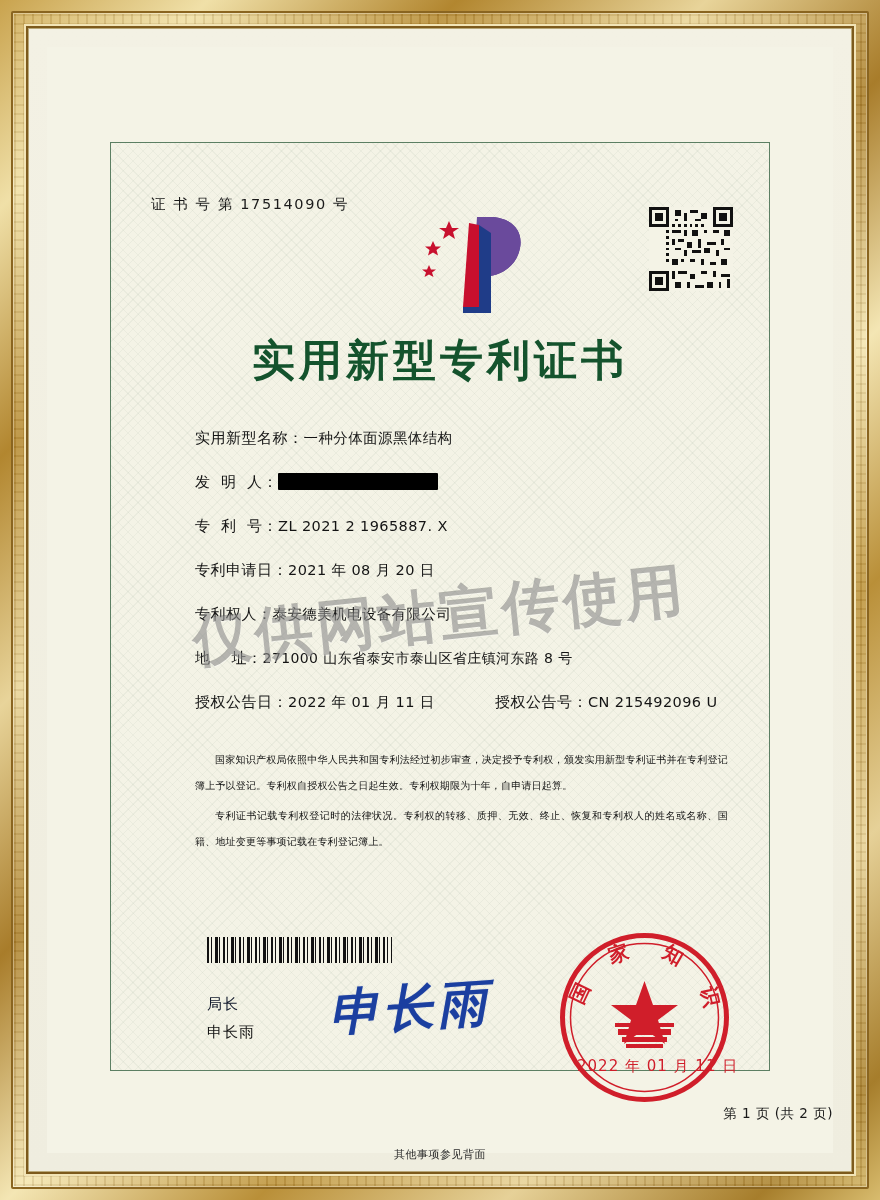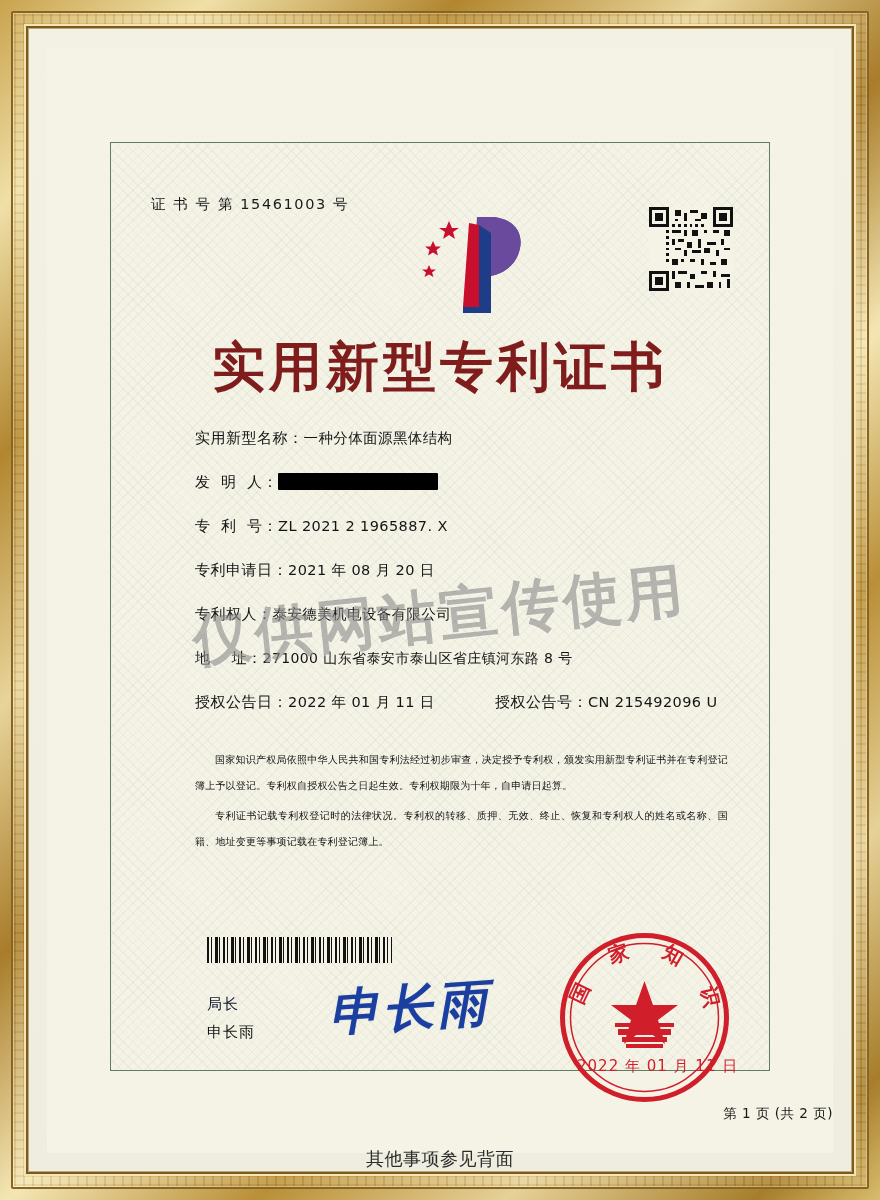--- a/index.html
+++ b/index.html
@@ -73,21 +73,21 @@
   }
   .logo{
     position:absolute;left:372px;top:160px;width:130px;height:116px;
   }
   .qr{
     position:absolute;right:100px;top:160px;width:84px;height:84px;
   }
 
   .title{
     position:absolute;left:0;right:0;top:285px;text-align:center;
-    font-size:53px;font-weight:700;letter-spacing:4px;color:#7f1d1d;
+    font-size:43px;font-weight:700;letter-spacing:4px;color:#14532d;
     font-family:"DejaVu Sans","Liberation Sans",sans-serif;
   }
 
   
   .fields{position:absolute;left:148px;top:382px;right:96px;}
   .row{position:relative;height:44px;font-size:15px;color:#141414;}
   .row .lab{
     display:inline-block;white-space:pre;
     font-size:15px;color:#141414;letter-spacing:.5px;
   }
@@ -139,21 +139,21 @@
     font-family:"DejaVu Sans","Liberation Sans",sans-serif;
   }
 
   
   .page-no{
     position:absolute;left:0;right:0;top:1058px;text-align:right;
     font-size:13.5px;color:#1a1a1a;letter-spacing:.5px;
   }
   .backnote{
     position:absolute;left:0;right:0;top:1100px;text-align:center;
-    font-size:18px;color:#2b2b2b;letter-spacing:.5px;
+    font-size:11px;color:#2b2b2b;letter-spacing:.5px;
   }
 
   
   .watermark{
     position:absolute;left:0;right:0;top:530px;text-align:center;
     font-size:58px;font-weight:700;color:rgba(80,80,80,.40);
     letter-spacing:4px;white-space:nowrap;pointer-events:none;
     transform:rotate(-6deg);
     text-shadow:0 1px 0 rgba(255,255,255,.35);
   }
@@ -174,21 +174,21 @@
 
     <div class="paper">
 
       <div class="guilloche"></div>
       <div class="paper-border"></div>
 
       <div class="ghost-text">
         &nbsp;
       </div>
 
-      <div class="cert-no">证 书 号 第 15461003 号</div>
+      <div class="cert-no">证 书 号 第 17514090 号</div>
 
       <div class="logo">
         <svg viewBox="0 0 130 116" width="130" height="116">
 
           <path d="M58 10 L70 10 C95 10 106 26 100 45 C95 62 78 70 62 70 L56 70 Z" fill="#5b3f8e"></path>
           <path d="M58 10 L70 10 C95 10 106 26 100 45 C95 62 78 70 62 70 L56 70 Z" fill="#6a4a9c"></path>
 
           <path d="M50 16 L60 18 L60 100 L44 100 Z" fill="#c8102e"></path>
           <path d="M60 18 L72 26 L72 100 L60 100 Z" fill="#1f3c88"></path>
           <path d="M44 100 L72 100 L72 106 L44 106 Z" fill="#1f3c88"></path>

